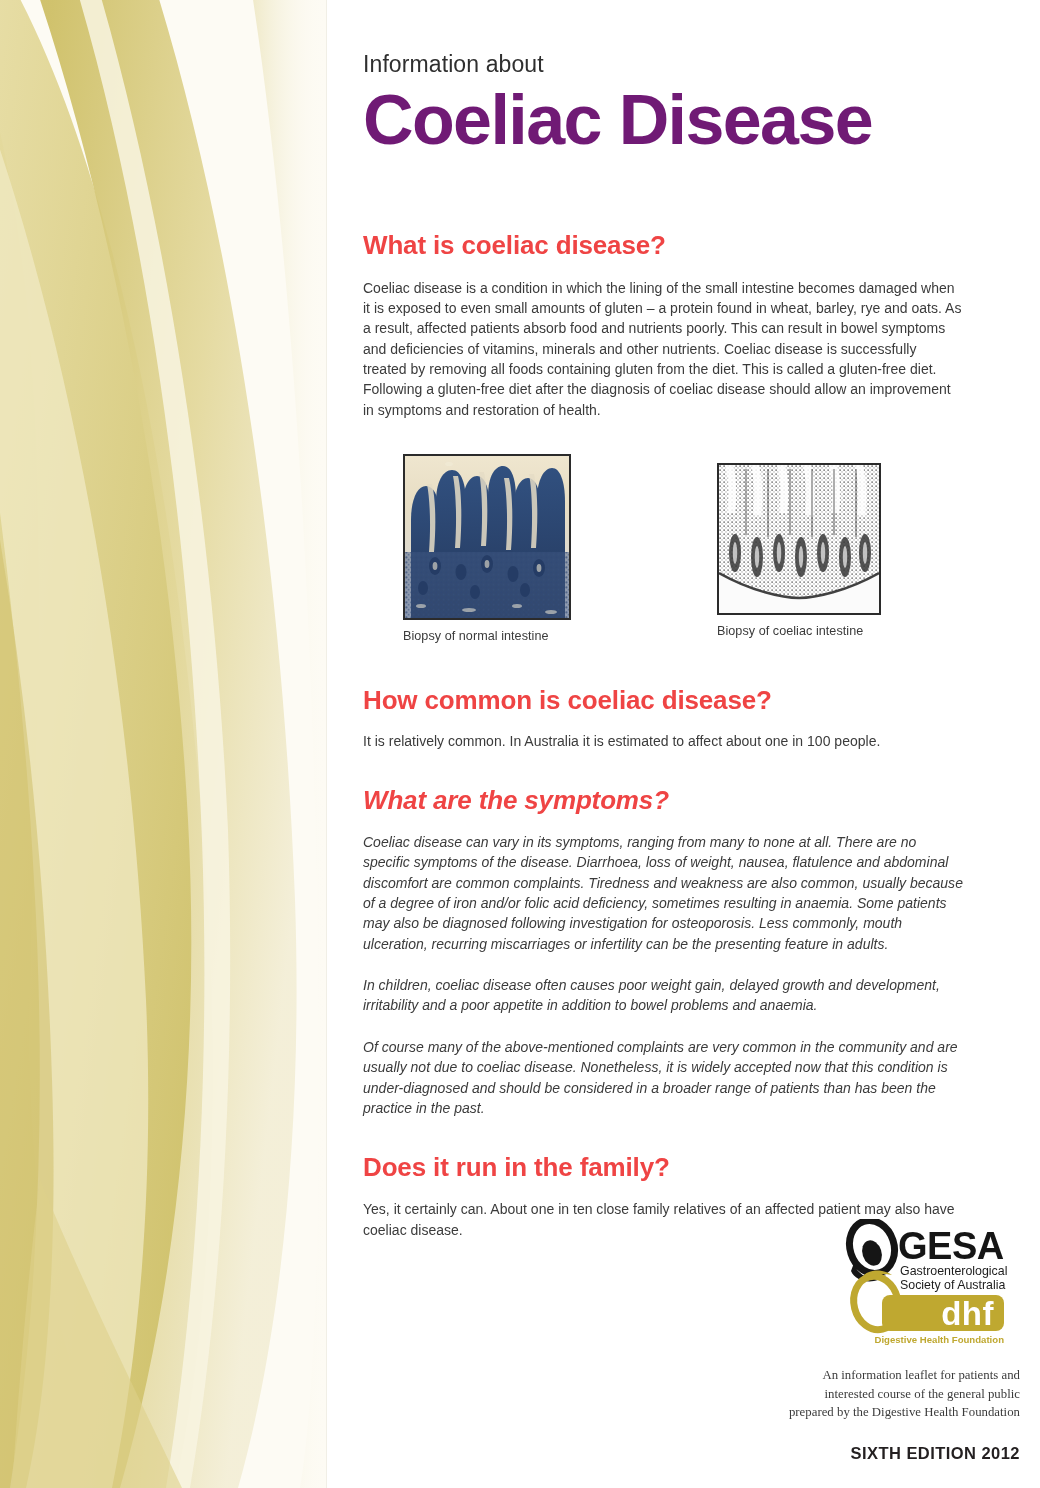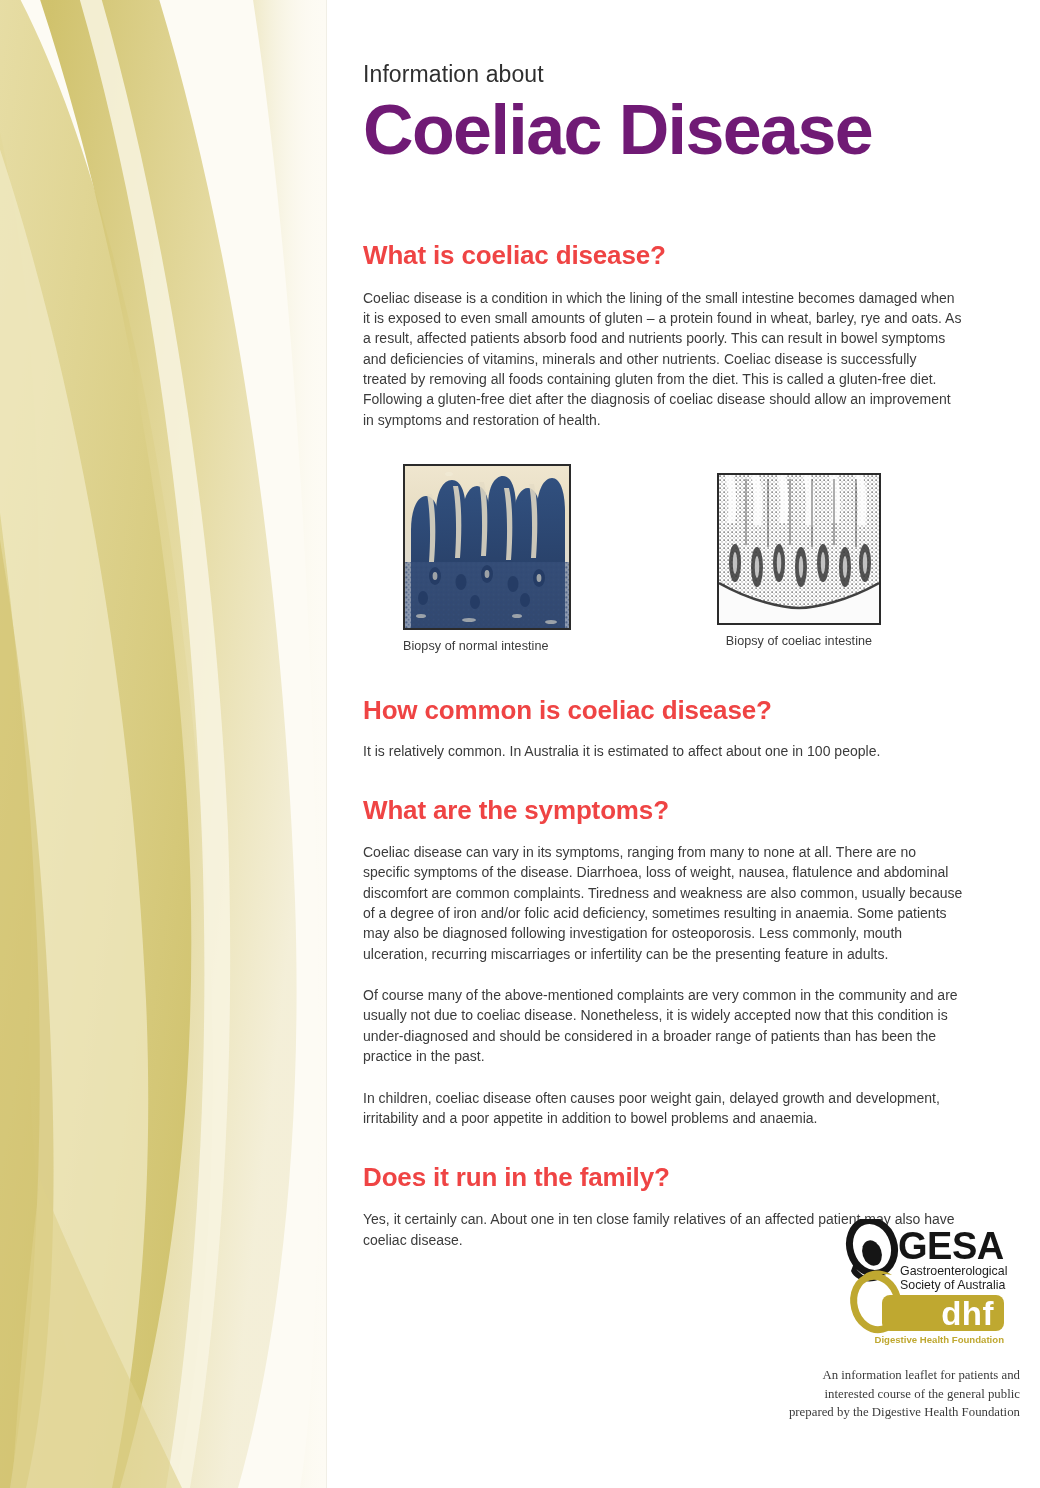--- a/index.html
+++ b/index.html
@@ -31,21 +31,21 @@
     position: absolute;
     left: 326px; top: 0;
     width: 1px; height: 1488px;
     background: #f1efe6;
   }
 
   
   #content {
     position: absolute;
     left: 363px;
-    top: 16px;
+    top: 6px;
     width: 600px;
     height: 1163px;
   }
 
   .eyebrow {
     font-size: 23px;
     color: #2f2f2f;
     letter-spacing: 0.1px;
     margin: 0;
     padding-top: 45px;
@@ -77,21 +77,21 @@
     color: #3b3b3b;
     margin: 0;
     letter-spacing: 0.01px;
   }
 
   
   .sec-what-is          { margin-top: 72px; }
   .sec-what-is p        { margin-top: 17px; }
   .sec-how-common       { margin-top: 26px; }
   .sec-how-common p     { margin-top: 15px; }
-  .sec-symptoms         { margin-top: 33px; }
+  .sec-symptoms         { margin-top: 33px; font-style: italic; }
   .sec-symptoms p       { margin-top: 16px; }
   .sec-symptoms p + p   { margin-top: 21px; }
   .sec-family           { margin-top: 34px; }
   .sec-family p         { margin-top: 16px; }
 
   
   .figures {
     margin-top: 18px;
     display: flex;
     align-items: flex-start;
@@ -99,21 +99,21 @@
   }
   .figure { display: block; }
   .biopsy-frame {
     border: 2px solid #2b2b2b;
     box-sizing: border-box;
     display: block;
     background: #fff;
   }
   .fig-normal .biopsy-frame { width: 168px; height: 166px; }
   .fig-coeliac .biopsy-frame { width: 164px; height: 152px; }
-  .fig-coeliac { padding-top: 9px; text-align: center; }
+  .fig-coeliac { padding-top: 9px; }
   .biopsy-frame svg { display: block; width: 100%; height: 100%; }
   .fig-caption {
     font-size: 12.6px;
     color: #3b3b3b;
     margin: 0;
     padding-top: 9px;
     letter-spacing: 0.05px;
   }
 
   
@@ -361,22 +361,22 @@
   </div>
 
   <div class="sec-how-common">
     <h2 class="section-heading">How common is coeliac disease?</h2>
     <p class="body-text">It is relatively common. In Australia it is estimated to affect about one in 100 people.</p>
   </div>
 
   <div class="sec-symptoms">
     <h2 class="section-heading">What are the symptoms?</h2>
     <p class="body-text">Coeliac disease can vary in its symptoms, ranging from many to none at all. There are no specific symptoms of the disease. Diarrhoea, loss of weight, nausea, flatulence and abdominal discomfort are common complaints. Tiredness and weakness are also common, usually because of a degree of iron and/or folic acid deficiency, sometimes resulting in anaemia. Some patients may also be diagnosed following investigation for osteoporosis. Less commonly, mouth ulceration, recurring miscarriages or infertility can be the presenting feature in adults.</p>
+    <p class="body-text">In children, coeliac disease often causes poor weight gain, delayed growth and development, irritability and a poor appetite in addition to bowel problems and anaemia.</p>
     <p class="body-text">Of course many of the above-mentioned complaints are very common in the community and are usually not due to coeliac disease. Nonetheless, it is widely accepted now that this condition is under-diagnosed and should be considered in a broader range of patients than has been the practice in the past.</p>
-    <p class="body-text">In children, coeliac disease often causes poor weight gain, delayed growth and development, irritability and a poor appetite in addition to bowel problems and anaemia.</p>
   </div>
 
   <div class="sec-family">
     <h2 class="section-heading">Does it run in the family?</h2>
     <p class="body-text">Yes, it certainly can. About one in ten close family relatives of an affected patient may also have coeliac disease.</p>
   </div>
 
 </div>
 
 <div id="logo-block">
@@ -402,13 +402,14 @@
     <text x="152" y="106" text-anchor="end" font-family="'Liberation Sans', sans-serif" font-size="33" font-weight="700" fill="#ffffff" letter-spacing="0.5">dhf</text>
 
     <text x="162" y="124" text-anchor="end" font-family="'Liberation Sans', sans-serif" font-size="9.6" font-weight="700" fill="#bfa830">Digestive Health Foundation</text>
   </svg>
 </div>
 
 <div id="footer">
   <p class="footer-line">An information leaflet for patients and</p>
   <p class="footer-line">interested course of the general public</p>
   <p class="footer-line">prepared by the Digestive Health Foundation</p>
+  <p class="edition">SIXTH EDITION 2012</p>
 </div>
 
 </body></html>

